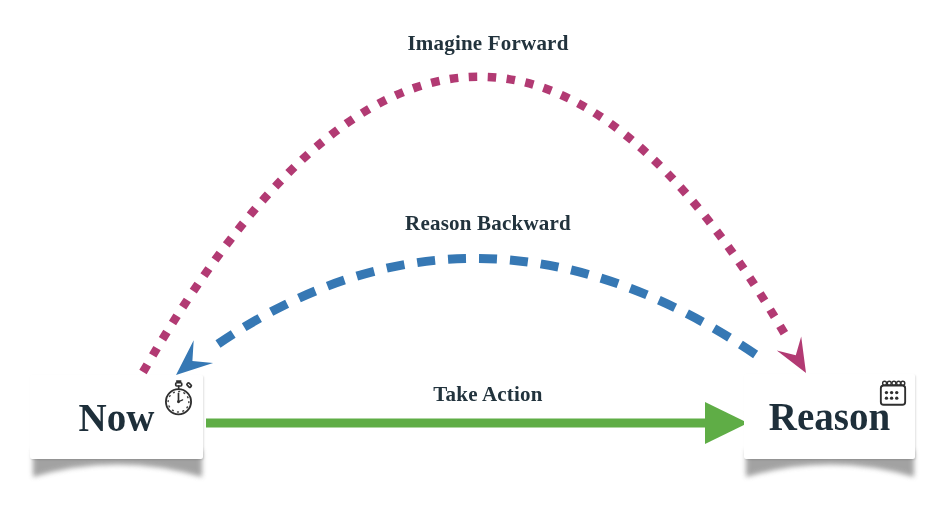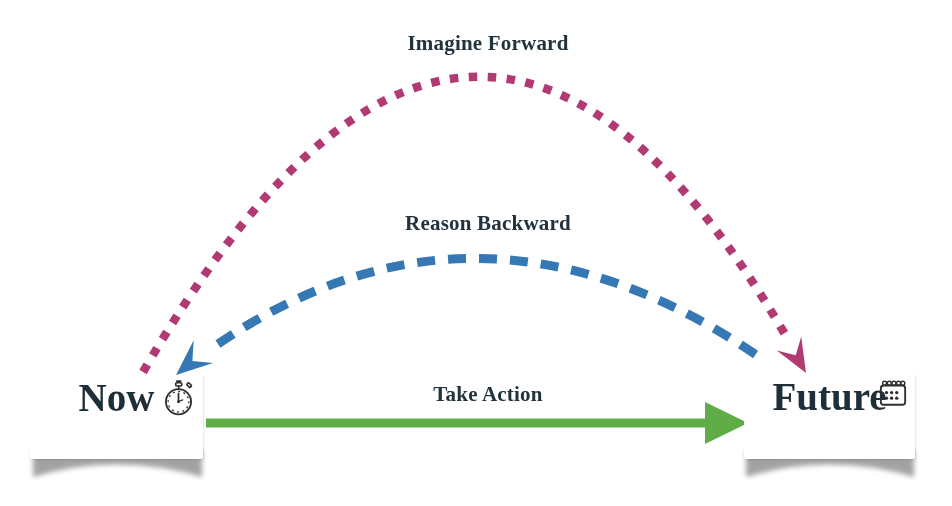--- a/index.html
+++ b/index.html
@@ -11,21 +11,21 @@
   .flow-label{
     position:absolute;left:12px;right:-12px;text-align:center;
     font-size:21px;font-weight:600;color:#22333d;letter-spacing:.2px;
   }
   .flow-label.imagine{top:31px;}
   .flow-label.reason{top:211px;}
   .flow-label.action{top:382px;}
   .card{
     position:absolute;background:#ffffff;border-radius:2px;
     box-shadow:1px 1px 2px rgba(0,0,0,0.12);
-    display:flex;align-items:flex-start;justify-content:center;
+    display:flex;align-items:center;justify-content:center;
     font-size:39px;font-weight:600;color:#1e2f3a;z-index:3;
   }
   .card.now{left:30px;top:375px;width:173px;height:84px;}
   .card.future{left:744px;top:374px;width:171px;height:85px;}
   .corner-icon{position:absolute;top:5px;right:7px;}
 </style>
 </head>
 <body>
 
 <div class="canvas">
@@ -65,21 +65,21 @@
         <circle cx="18" cy="23.5" r="13.6" stroke-width="2"></circle>
         <circle cx="18" cy="23.5" r="11.2" stroke-width="1.6" stroke-dasharray="1 4.85" opacity="0.9"></circle>
         <line x1="18" y1="23.5" x2="18" y2="14.5"></line>
         <line x1="18" y1="23.5" x2="22.5" y2="21.5" stroke-width="1.4"></line>
       </g>
       <circle cx="18" cy="23.5" r="1.6" fill="#2f2f2f"></circle>
     </svg>
   </div>
 
   <div class="card future">
-    <span>Future</span>
+    <span>Reason</span>
     <svg class="corner-icon" width="30" height="29" viewBox="0 0 32 31" aria-hidden="true">
       <g fill="none" stroke="#2f2f2f">
         <rect x="3" y="7" width="26" height="20.5" rx="3" stroke-width="2"></rect>
         <circle cx="7" cy="4.5" r="2.1" stroke-width="1.5"></circle>
         <circle cx="12" cy="4.5" r="2.1" stroke-width="1.5"></circle>
         <circle cx="17" cy="4.5" r="2.1" stroke-width="1.5"></circle>
         <circle cx="22" cy="4.5" r="2.1" stroke-width="1.5"></circle>
         <circle cx="26.5" cy="4.5" r="2.1" stroke-width="1.5"></circle>
       </g>
       <g fill="#2f2f2f">

